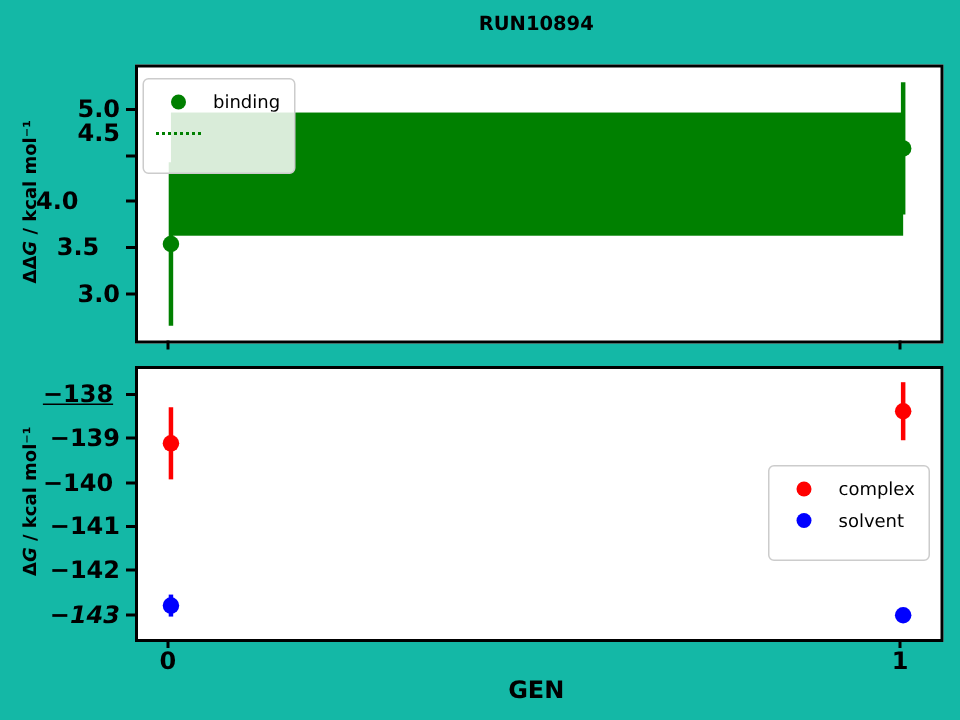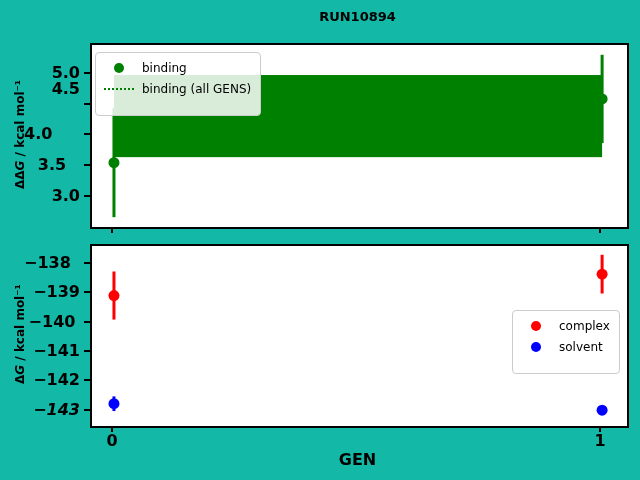--- a/index.html
+++ b/index.html
@@ -46,21 +46,20 @@
       <div class="lrow">
         <span class="handle">
             <span class="dot" style="background:#008000"></span>
           </span>
         <span class="llabel">binding</span>
       </div>
       <div class="lrow">
         <span class="handle">
             <span class="dline"></span>
           </span>
-        <span class="llabel">binding (all GENS)</span>
       </div>
     </div>
   </div>
 
   <div class="axes" id="ax1" style="left:90px;top:244px;width:535px;height:180px">
     <svg viewBox="0 0 535 180">
         <line x1="21.966240875912412" y1="165.04885993485289" x2="21.966240875912412" y2="150.39087947882686" stroke="#0000ff" stroke-width="3"></line>
         <line x1="510.1049270072993" y1="168.56677524429927" x2="510.1049270072993" y2="159.77198697068334" stroke="#0000ff" stroke-width="3"></line>
         <line x1="21.966240875912412" y1="73.58306188925037" x2="21.966240875912412" y2="25.504885993485413" stroke="#ff0000" stroke-width="3"></line>
         <line x1="510.1049270072993" y1="47.49185667752445" x2="510.1049270072993" y2="8.794788273615948" stroke="#ff0000" stroke-width="3"></line>
@@ -93,21 +92,21 @@
     <div class="ticklabel" style="left: 24px; top: 83px; width: 56px; text-align: right;">4.5</div>
     <div class="tickmark" style="left: 84px; top: 133.306px; width: 6px; height: 2px;"></div>
     <div class="ticklabel" style="left: 24px; top: 128.306px; width: 56px; text-align: left;">4.0</div>
     <div class="tickmark" style="left: 84px; top: 163.946px; width: 6px; height: 2px;"></div>
     <div class="ticklabel" style="left: 24px; top: 158.946px; width: 56px; text-align: center;">3.5</div>
     <div class="tickmark" style="left: 84px; top: 194.586px; width: 6px; height: 2px;"></div>
     <div class="ticklabel" style="left: 24px; top: 189.586px; width: 56px; text-align: right;">3.0</div>
     <div class="tickmark" style="left: 110.966px; top: 227px; width: 2px; height: 6px;"></div>
     <div class="tickmark" style="left: 599.105px; top: 227px; width: 2px; height: 6px;"></div>
     <div class="tickmark" style="left: 84px; top: 262.055px; width: 6px; height: 2px;"></div>
-    <div class="ticklabel" style="left: 24px; top: 257.055px; width: 56px; text-align: left;">−138</div>
+    <div class="ticklabel" style="left: 24px; top: 257.055px; width: 56px; text-align: center; text-decoration: underline;">−138</div>
     <div class="tickmark" style="left: 84px; top: 291.371px; width: 6px; height: 2px;"></div>
     <div class="ticklabel" style="left: 24px; top: 286.371px; width: 56px; text-align: right;">−139</div>
     <div class="tickmark" style="left: 84px; top: 320.687px; width: 6px; height: 2px;"></div>
     <div class="ticklabel" style="left: 24px; top: 315.687px; width: 56px; text-align: center;">−140</div>
     <div class="tickmark" style="left: 84px; top: 350.003px; width: 6px; height: 2px;"></div>
     <div class="ticklabel" style="left: 24px; top: 345.003px; width: 56px; text-align: right;">−141</div>
     <div class="tickmark" style="left: 84px; top: 379.319px; width: 6px; height: 2px;"></div>
     <div class="ticklabel" style="left: 24px; top: 374.319px; width: 56px; text-align: right;">−142</div>
     <div class="tickmark" style="left: 84px; top: 408.635px; width: 6px; height: 2px;"></div>
     <div class="ticklabel" style="left: 24px; top: 403.635px; width: 56px; text-align: right; font-style: italic;">−143</div>

